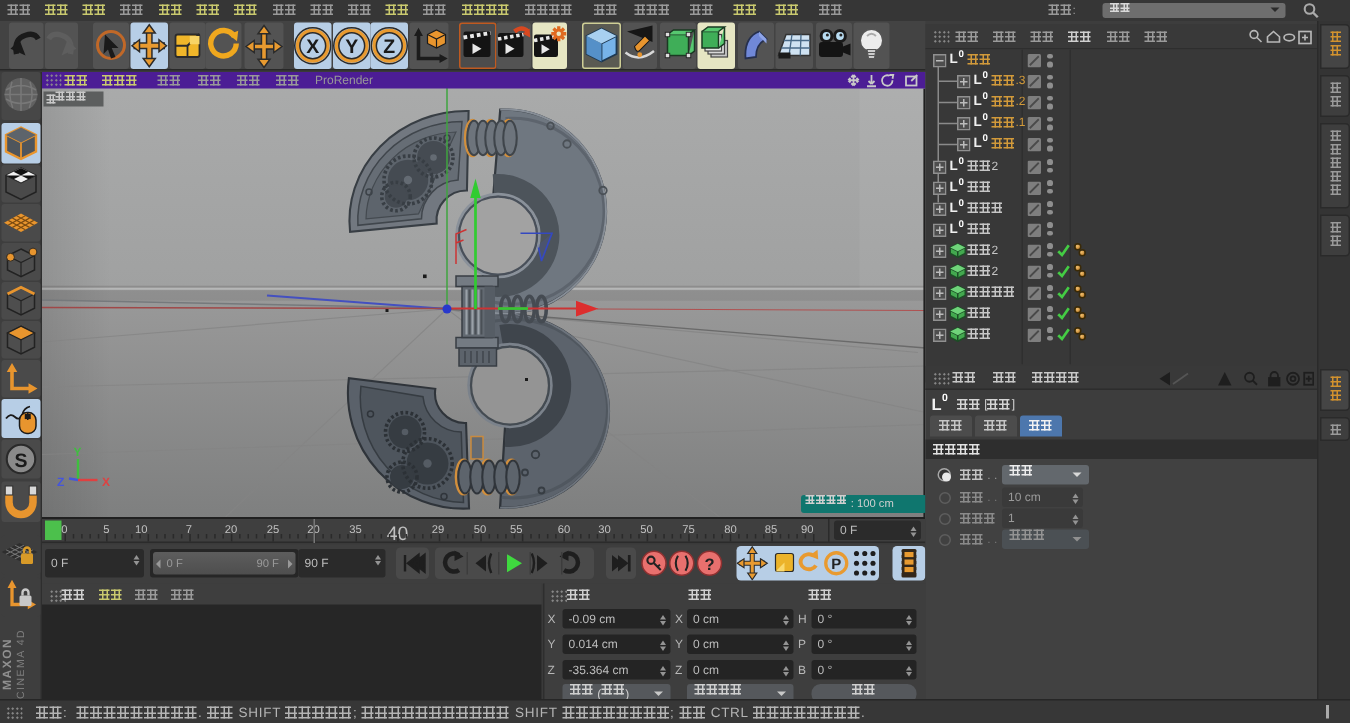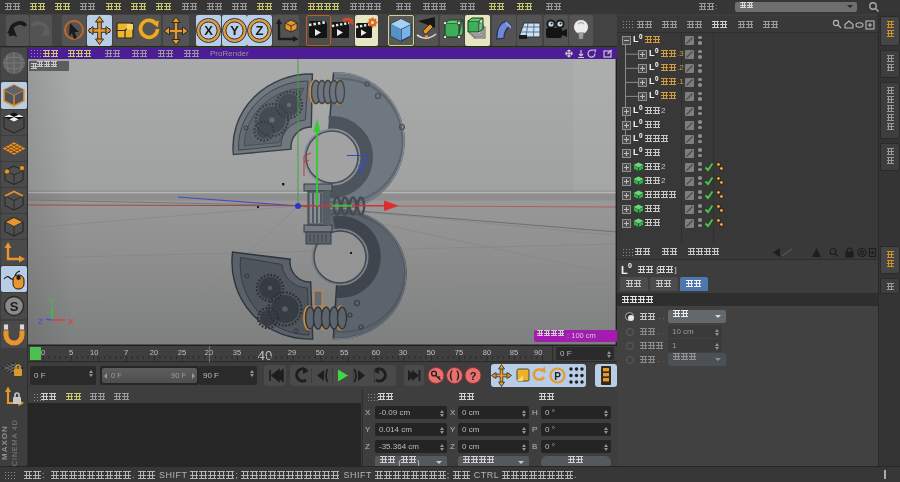--- a/index.html
+++ b/index.html
@@ -604,21 +604,21 @@
 <path d="M17 1 V7 M17 7 L15 5 M17 7 L19 5 M14 8.5 H20"></path>
 <path d="M31 4.5 A3.5 3.5 0 1 1 29 1.5 M29 1 L31.5 1 L31 3.5"></path>
 <rect x="40" y="2" width="7" height="6"></rect>
               <path d="M43.5 5 L47.5 1"></path>
 </g>
           </g>
         </svg>
 </div>
 <div class="abs" style="left:1px;top:13px;width:40px;height:10px;background:#5c5e5e;color:#c9c9c9">
 <i class="g s6" style="margin:2px 0 0 2px"></i><i class="g s6"></i><i class="g s6"></i><i class="g s6"></i></div>
-<div class="abs" style="left:506px;top:282px;width:84px;height:12px;background:#a21caf;border-radius:2px;color:#cfcfcf;font-size:8px;line-height:12px">
+<div class="abs" style="left:506px;top:282px;width:84px;height:12px;background:#0f766e;border-radius:2px;color:#cfcfcf;font-size:8px;line-height:12px">
 <i class="g s6" style="margin-left:3px"></i><i class="g s6"></i><i class="g s6"></i><i class="g s6"></i><span style="font-size:7.5px"> : 100 cm</span></div>
 </div>
 
 <div id="ruler">
 <div class="abs" style="left:2px;top:1px;width:11px;height:13px;background:#4cc04c"></div>
 <span class="abs lbl" style="left:7px;top:3px;width:16px;text-align:center;color:#c0c0c0;font-size:7.5px">0</span>
 <span class="abs lbl" style="left:35px;top:3px;width:16px;text-align:center;color:#c0c0c0;font-size:7.5px">5</span>
 <span class="abs lbl" style="left:62px;top:3px;width:16px;text-align:left;color:#c0c0c0;font-size:7.5px">10</span>
 <span class="abs lbl" style="left:90px;top:3px;width:16px;text-align:center;color:#c0c0c0;font-size:7.5px">7</span>
 <span class="abs lbl" style="left:118px;top:3px;width:16px;text-align:center;color:#c0c0c0;font-size:7.5px">20</span>

